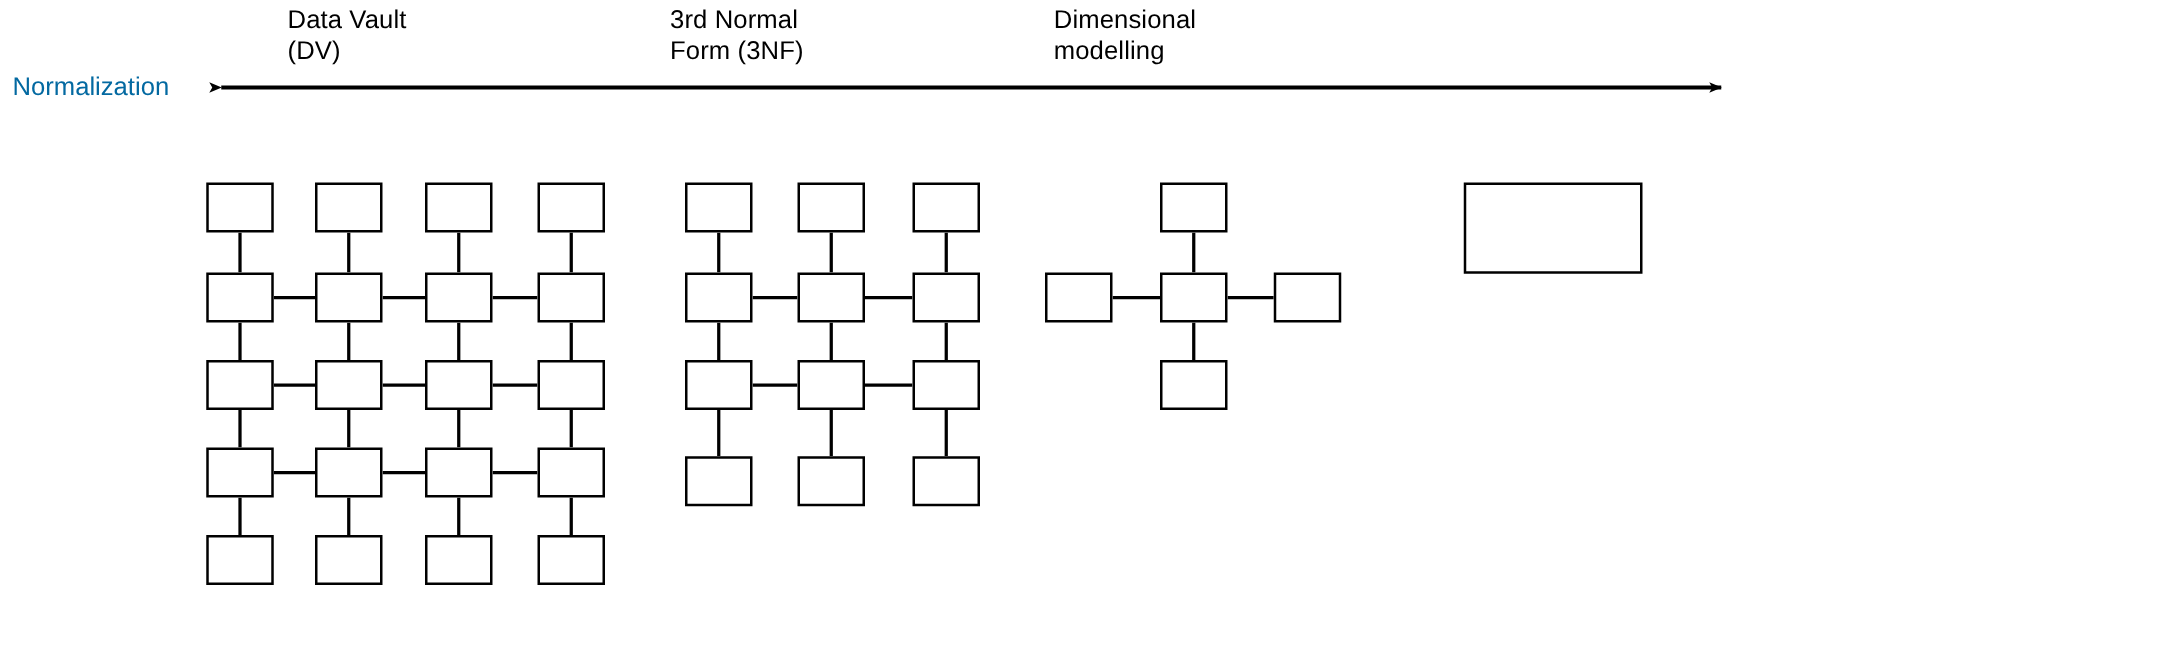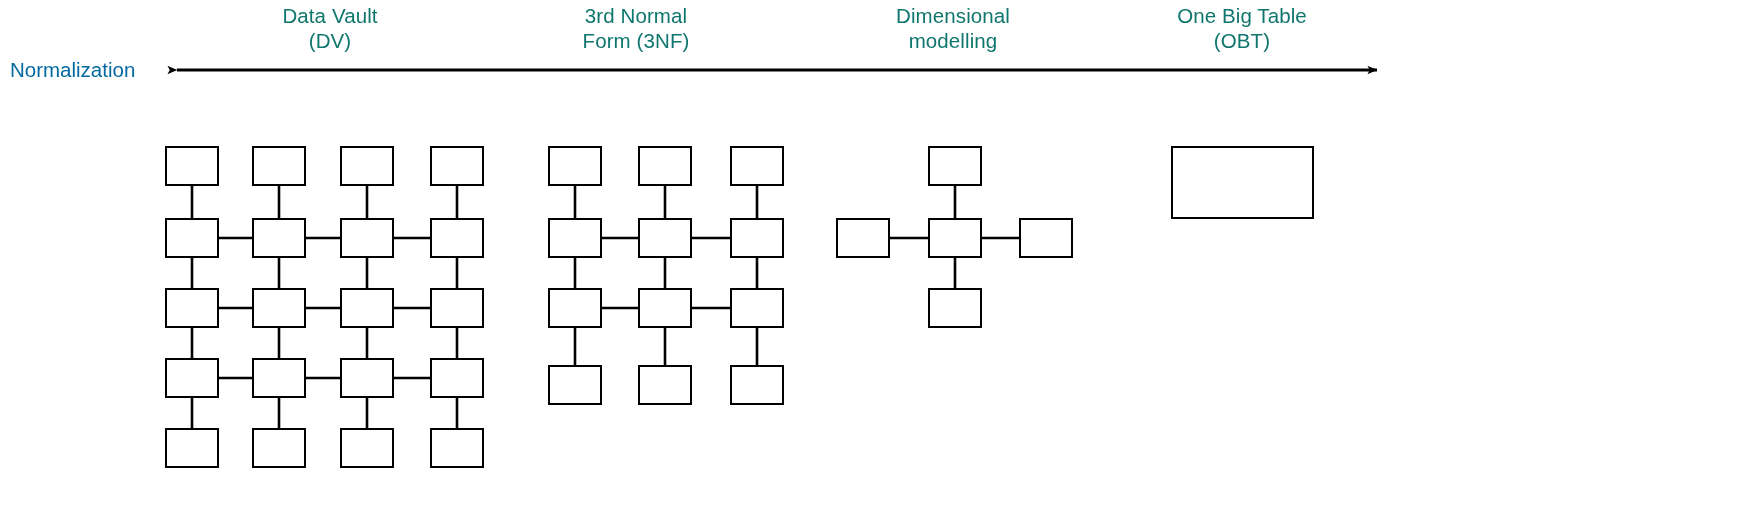--- a/index.html
+++ b/index.html
@@ -10,22 +10,21 @@
     color:#000000;
     overflow:hidden;
     position:relative;
   }
   #stage{position:absolute;left:0;top:0;width:1742px;height:524px;}
 
   .lbl{
     position:absolute;
     font-size:20.5px;
     line-height:25px;
-    text-align:center;
-    color:#0f766e;
+    color:#000000;
     white-space:pre-line;
     letter-spacing:0.1px;
   }
   .axis-end{
     position:absolute;
     font-size:20.5px;
     line-height:25px;
     color:#0369a1;
     white-space:nowrap;
   }
@@ -44,22 +43,20 @@
 
   <div class="lbl" style="left:230px;top:3px;width:200px;">Data Vault
 (DV)</div>
 
   <div class="lbl" style="left:536px;top:3px;width:200px;">3rd Normal
 Form (3NF)</div>
 
   <div class="lbl" style="left:843px;top:3px;width:220px;">Dimensional
 modelling</div>
 
-  <div class="lbl" style="left:1132px;top:3px;width:220px;">One Big Table
-(OBT)</div>
 
   <div class="axis-end" style="left:10px;top:57px;">Normalization</div>
 
 
   <svg class="lines" viewBox="0 0 1742 524">
     <defs>
       <marker id="ahR" markerWidth="11" markerHeight="11" refX="9.6" refY="4.2" orient="auto" markerUnits="userSpaceOnUse">
         <path d="M0,0 L10,4.2 L0,8.4 L2.4,4.2 Z" fill="#000"></path>
       </marker>
       <marker id="ahL" markerWidth="11" markerHeight="11" refX="9.6" refY="4.2" orient="auto" markerUnits="userSpaceOnUse">

